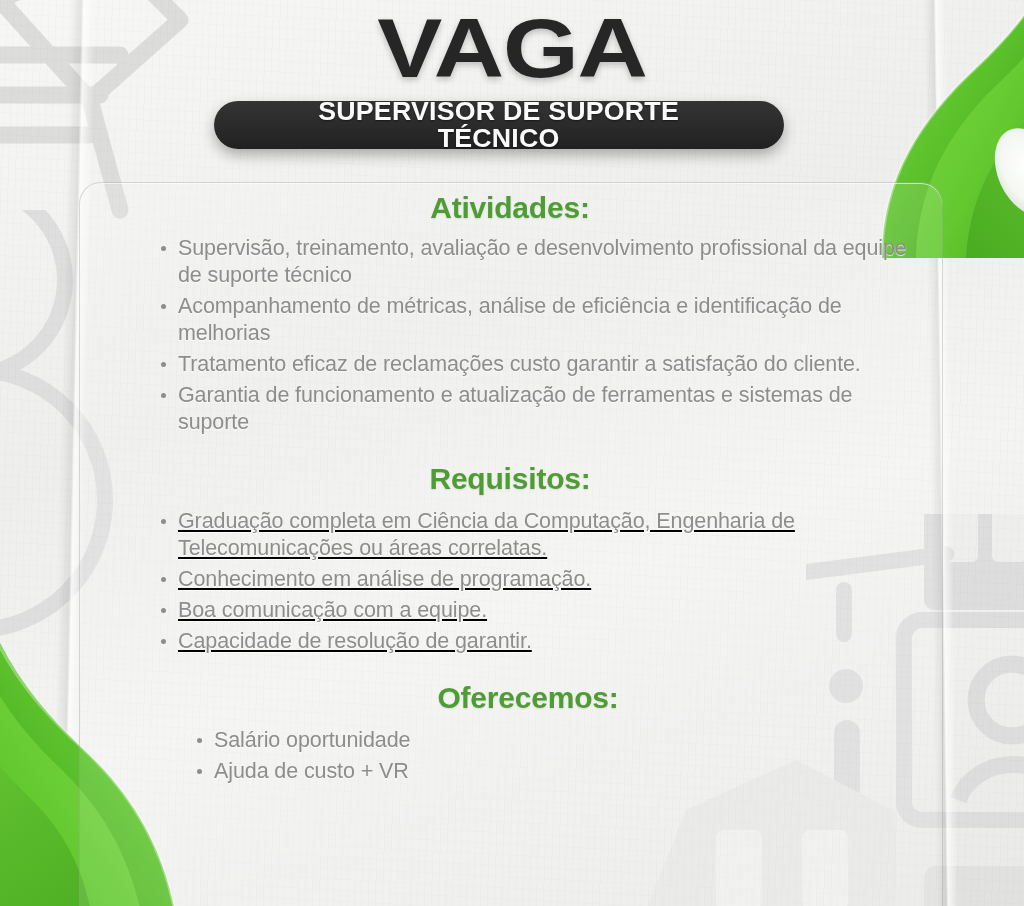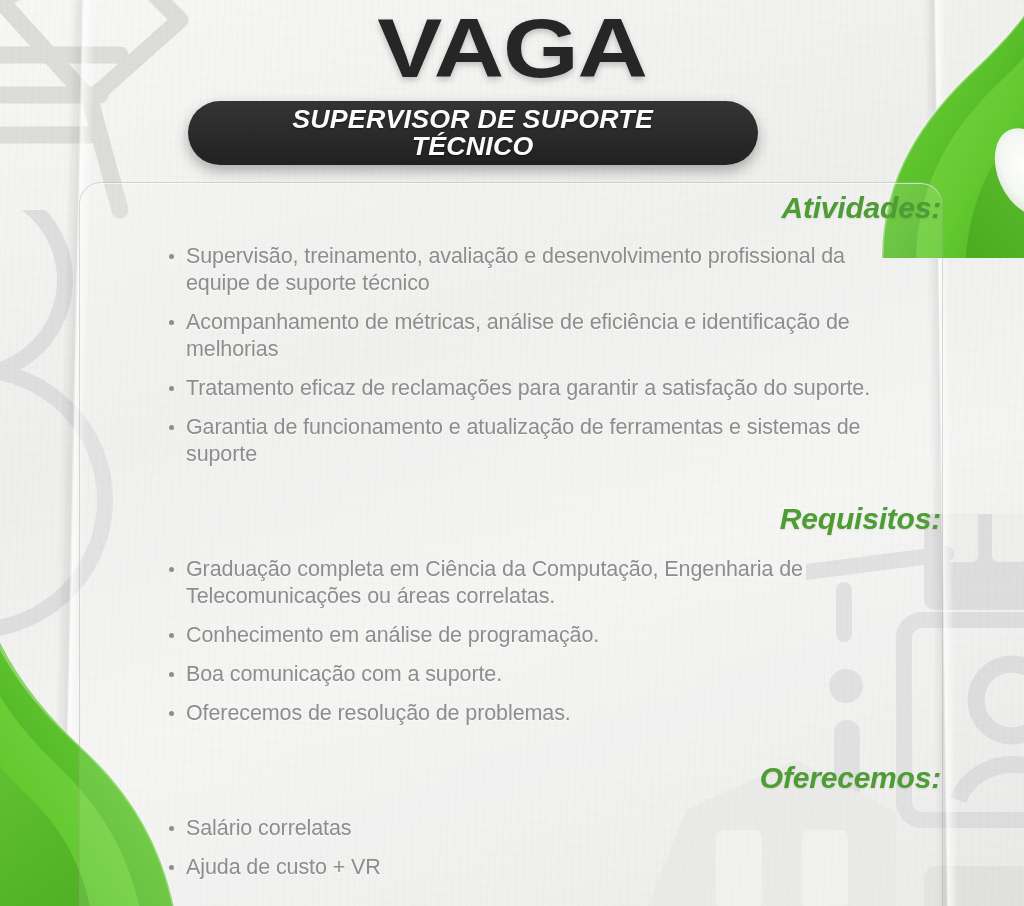--- a/index.html
+++ b/index.html
@@ -65,29 +65,28 @@
     font-size: 84px;
     letter-spacing: -1px;
     line-height: 92px;
     color: #262626;
     transform: scaleX(1.16);
     transform-origin: 50% 50%;
     text-shadow: 0 3px 6px rgba(0,0,0,0.22);
   }
   #subtitle-pill {
     position: absolute;
-    left: 188px; top: 101px;
-    width: 570px; height: 64px;
+    left: 214px; top: 101px;
+    width: 570px; height: 48px;
     background: linear-gradient(180deg, #343434 0%, #2a2a2a 55%, #212121 100%);
     border-radius: 32px;
     box-shadow: 0 6px 14px rgba(0,0,0,0.30);
     display: flex;
     align-items: center;
     justify-content: center;
-    font-style: italic;
   }
   #subtitle-text {
     color: #fbfbfb;
     font-family: "Liberation Sans", sans-serif;
     font-weight: 700;
     font-size: 25px;
     line-height: 27px;
     letter-spacing: 0.2px;
     text-align: center;
     transform: scaleX(1.07);
@@ -110,61 +109,60 @@
   #content {
     position: absolute;
     left: 79px; top: 182px;
     width: 862px;
     height: 724px;
     padding: 0;
   }
 
   .section { margin: 0; }
   .section-heading {
-    text-align: right;
+    text-align: center;
     color: #4d9c34;
     font-family: "Liberation Sans", sans-serif;
     font-weight: 700;
     font-size: 30px;
     line-height: 34px;
     letter-spacing: -0.2px;
     text-shadow: 0 1px 2px rgba(0,0,0,0.10);
-    font-style: italic;
   }
   ul.bullets {
     list-style: none;
     margin: 0;
     padding: 0 18px 0 78px;
   }
   ul.bullets li {
     position: relative;
     color: #8d8d8d;
     font-family: "Liberation Sans", sans-serif;
     font-size: 21.5px;
     line-height: 27px;
     letter-spacing: -0.1px;
     padding-left: 17px;
-    margin: 12px;
+    margin: 4px;
     text-shadow: 0 1px 1px rgba(255,255,255,0.8);
   }
   ul.bullets li::before {
     content: "";
     position: absolute;
     left: 0;
     top: 11px;
     width: 5px; height: 5px;
     border-radius: 50%;
     background: #8d8d8d;
   }
 
   #sec-atividades { padding-top: 9px; }
   #sec-atividades ul.bullets { padding-top: 6px; }
   #sec-requisitos { padding-top: 22px; }
-  #sec-requisitos ul.bullets { padding-top: 8px; }
-  #sec-oferecemos { padding-top: 22px; }
+  #sec-requisitos ul.bullets { padding-top: 8px; text-decoration: underline; }
+  #sec-oferecemos { padding-top: 22px; padding-left: 36px; }
   #sec-oferecemos ul.bullets { padding-top: 8px; }
 </style>
 </head>
 <body>
 
 <div id="poster">
 
   <div class="wm" style="left:-30px; top:-40px;">
     <svg width="340" height="300" viewBox="0 0 340 300">
       <g fill="none" stroke="#dcdcda" stroke-width="17" stroke-linecap="round" stroke-linejoin="round">
@@ -295,38 +293,38 @@
     </div>
   </div>
 
   <div id="content">
 
     <div class="section" id="sec-atividades">
       <div class="section-heading">Atividades:</div>
       <ul class="bullets">
         <li>Supervisão, treinamento, avaliação e desenvolvimento profissional da equipe de suporte técnico</li>
         <li> Acompanhamento de métricas, análise de eficiência e identificação de melhorias</li>
-        <li>Tratamento eficaz de reclamações para garantir a satisfação do suporte.</li>
+        <li>Tratamento eficaz de reclamações custo garantir a satisfação do cliente.</li>
         <li>Garantia de funcionamento e atualização de ferramentas e sistemas de suporte</li>
       </ul>
     </div>
 
     <div class="section" id="sec-requisitos">
       <div class="section-heading">Requisitos:</div>
       <ul class="bullets">
         <li>Graduação completa em Ciência da Computação, Engenharia de Telecomunicações ou áreas correlatas.</li>
         <li>Conhecimento em análise de programação.</li>
-        <li>Boa comunicação com a suporte.</li>
-        <li>Oferecemos de resolução de problemas.</li>
+        <li>Boa comunicação com a equipe.</li>
+        <li>Capacidade de resolução de garantir.</li>
       </ul>
     </div>
 
     <div class="section" id="sec-oferecemos">
       <div class="section-heading">Oferecemos:</div>
       <ul class="bullets">
-        <li>Salário correlatas</li>
+        <li>Salário oportunidade</li>
         <li>Ajuda de custo + VR</li>
       </ul>
     </div>
 
   </div>
 
 </div>
 
 </body></html>

